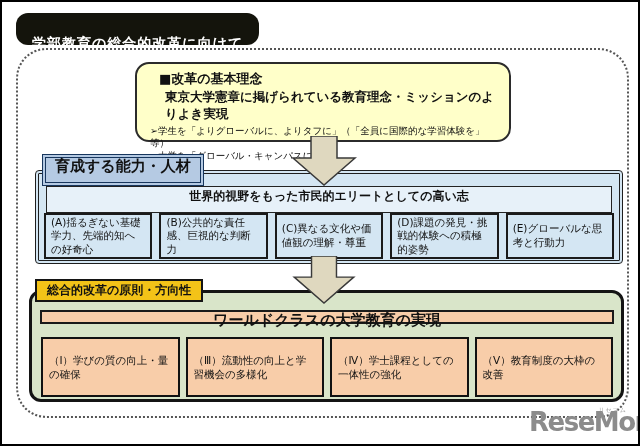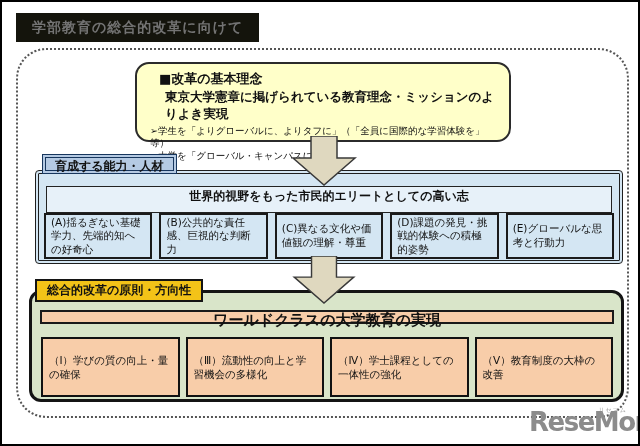--- a/index.html
+++ b/index.html
@@ -1,44 +1,44 @@
 <!DOCTYPE html>
 <html><head>
 <meta charset="utf-8">
 <style>
   html,body{margin:0;padding:0;background:#fff;}
   *{box-sizing:border-box;}
   body{font-family:"DejaVu Sans","Liberation Sans",sans-serif;}
   .stage{position:relative;width:640px;height:446px;background:#fff;border:2px solid #000;overflow:hidden;}
 
   .title-box{position:absolute;left:14px;top:11px;height:29px;line-height:29px;
-    padding:0 16px;background:#14140c;color:#737373;font-size:14px;font-weight:bold;letter-spacing:1px;}
+    padding:16px 16px;background:#14140c;color:#ffffff;font-size:14px;font-weight:bold;letter-spacing:1px;border-radius:12px;}
 
   .dashed-frame{position:absolute;left:14px;top:46px;width:613px;height:370px;
     border:2px dotted #555;border-radius:30px;}
 
   
   .philosophy{position:absolute;left:133px;top:60px;width:376px;height:80px;
     background:#FFFFC9;border:2px solid #2b2b2b;border-radius:14px;padding:6px 10px 4px 10px;z-index:2;}
   .ph-heading{font-size:13px;font-weight:bold;color:#111;margin-left:12px;}
   .ph-sub{font-size:12.5px;font-weight:bold;color:#111;margin-left:18px;margin-top:1px;}
   .ph-bullet{font-size:9.5px;color:#111;margin-left:3px;margin-top:2px;line-height:1.3;}
   .ph-bullet + .ph-bullet{margin-top:0;}
 
   
   .arrow{position:absolute;width:70px;height:50px;z-index:5;}
   .arrow1{left:287px;top:134px;}
   .arrow2{left:287px;top:254px;height:48px;}
 
   
   .abilities{position:absolute;left:33px;top:168px;width:588px;height:94px;
     background:#D4E6F3;border:4px double #1f1f1f;border-radius:4px;z-index:1;}
-  .ab-label{position:absolute;left:40px;top:152px;height:20px;line-height:16px;
+  .ab-label{position:absolute;left:40px;top:152px;height:32px;line-height:16px;
     padding:0 9px;background:#B5CAE3;border:4px double #17365D;
-    font-size:12px;font-weight:bold;color:#111;z-index:6;white-space:nowrap;}
+    font-size:15px;font-weight:bold;color:#111;z-index:6;white-space:nowrap;}
   .ab-banner{position:absolute;left:7px;top:12px;right:7px;height:27px;line-height:19px;
     background:#E7F1F9;border:1px solid #222;text-align:center;font-size:12px;font-weight:bold;color:#111;}
   .ab-items{position:absolute;left:5px;top:39px;right:5px;height:46px;display:flex;gap:7px;}
   .ab-item{flex:1;background:#D4E6F3;border:2px solid #1a1a1a;display:flex;align-items:center;
     padding:2px 5px;font-size:10.5px;line-height:1.3;color:#111;}
 
   
   .principles{position:absolute;left:27px;top:288px;width:595px;height:112px;
     background:#D9E5C9;border:3px solid #141414;border-radius:12px;z-index:1;}
   .pr-label{position:absolute;left:33px;top:277px;height:23px;line-height:19px;

